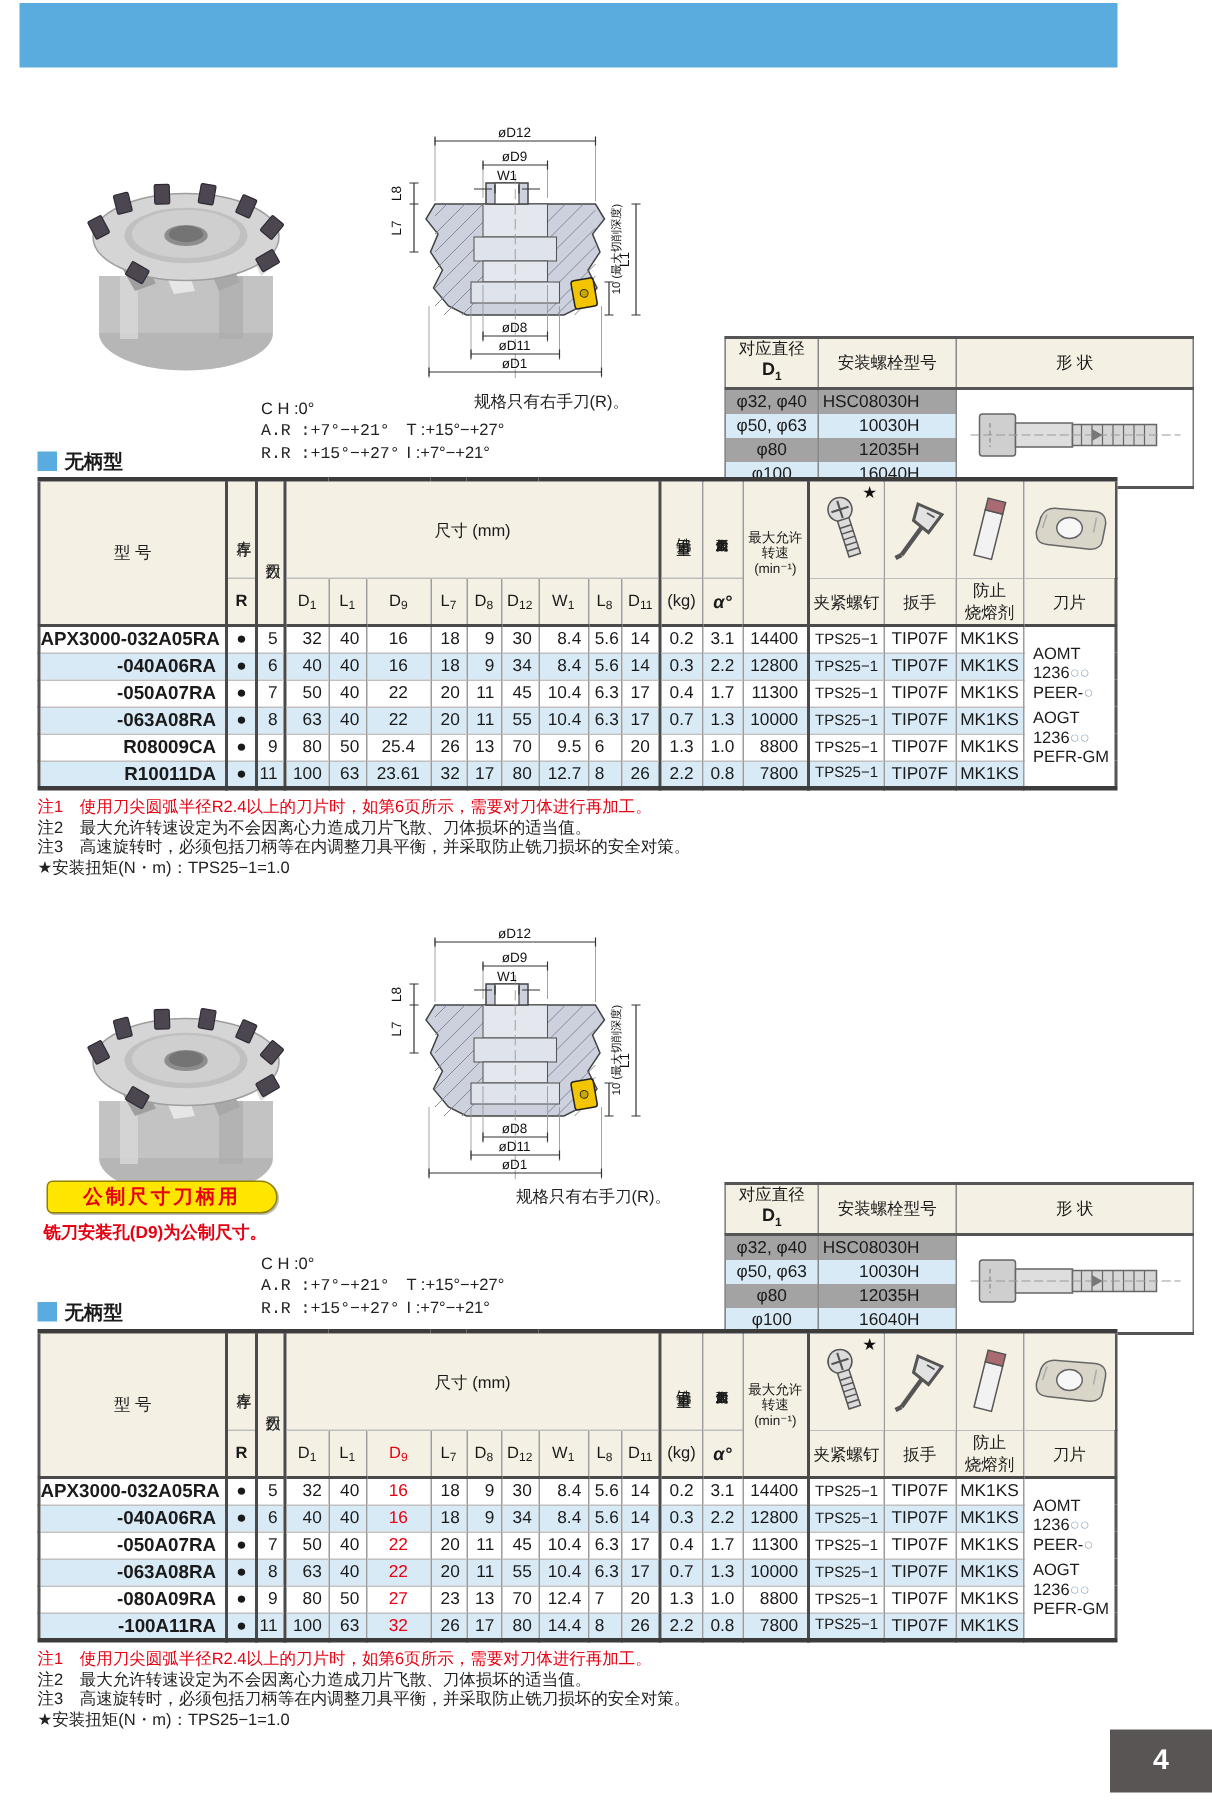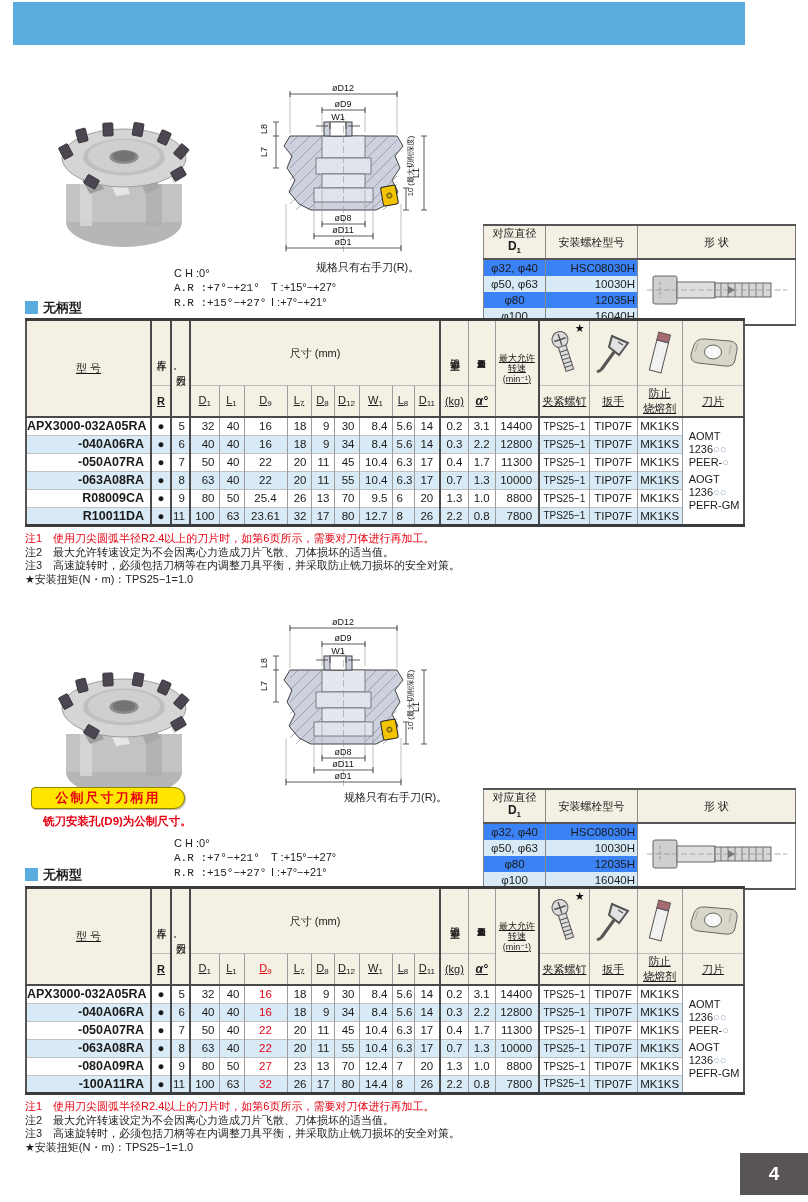--- a/index.html
+++ b/index.html
@@ -24,21 +24,21 @@
   .badge-note{font-size:11.5px;font-weight:bold;color:#e60012;white-space:nowrap;}
 
   
   .mt{border-collapse:collapse;table-layout:fixed;width:718px;background:#fff;
       border-top:3px solid #3c3c3c;border-bottom:3px solid #3c3c3c;
       border-left:2px solid #555;border-right:2px solid #555;}
   .mt th,.mt td{padding:0;font-weight:normal;overflow:hidden;white-space:nowrap;}
   .mt thead th{background:#f4f1e4;font-size:11px;border-left:1px solid #9c9c9c;border-top:1px solid #bdbdbd;vertical-align:middle;text-align:center;}
   .mt thead tr:nth-child(1){height:66px;}
   .mt thead tr:nth-child(2){height:24px;}
-  .mt thead tr:nth-child(2) th,.mt thead th.deep{border-bottom:2px solid #4a4a4a;text-decoration:underline;}
+  .mt thead tr:nth-child(2) th,.mt thead th.deep{border-bottom:2px solid #4a4a4a;}
   .mt tbody tr{height:18px;}
   .mt tbody td{font-size:11.5px;border-left:1px solid #9c9c9c;border-top:1px solid #c0c0c0;vertical-align:middle;}
   .mt tbody tr:nth-child(even) td{background:#d8eaf6;}
   .mt .bL{border-left:2px solid #4a4a4a !important;}
   .mt td.model{text-align:right;font-weight:bold;font-size:12.5px;padding-right:6px;}
   .mt td.ctr,.mt th.ctr{text-align:center;}
   .mt td.num-r{text-align:right;padding-right:4px;}
   .mt td.num-l{text-align:left;padding-left:4px;}
   .mt td.rpm{text-align:right;padding-right:6px;}
   .mt td.small{font-size:10px;text-align:center;}
@@ -48,28 +48,28 @@
   .vt.sm{font-size:8.5px;letter-spacing:0;}
   .h-rpm div{font-size:9px;line-height:10.5px;}
   .h-icon{position:relative;}
   .h-icon .star{position:absolute;top:1px;right:4px;font-size:11px;color:#111;}
   .mt td.insertcell{background:#fff;text-align:left;padding-left:6px;font-size:11px;line-height:13px;vertical-align:middle;}
   .insertcell .ig{margin:4px 0;}
   .lt{color:#9ab0c4;}
   .alpha{font-style:italic;font-weight:bold;font-size:12px;}
 
   
-  .bt{border-collapse:collapse;table-layout:fixed;width:312px;background:#3b82f6;
+  .bt{border-collapse:collapse;table-layout:fixed;width:312px;background:#a3a3a3;
       border:1px solid #777;border-top:2px solid #555;border-bottom:2px solid #555;}
   .bt th{background:#f4f1e4;font-size:11px;font-weight:normal;height:32px;border-bottom:2px solid #555;
          border-left:1px solid #888;text-align:center;vertical-align:middle;line-height:13px;padding:0;}
   .bt td{font-size:11.5px;height:16px;line-height:16px;border-left:1px solid #888;padding:0;vertical-align:middle;}
   .bt tbody tr:nth-child(even) td{background:#d8eaf6;}
   .bt td.dia{text-align:center;}
-  .bt td.bolt{text-align:right;padding-right:2px;}
+  .bt td.bolt{text-align:right;padding-right:24px;}
   .bt td.shape{background:#fff;text-align:center;}
   .bt .d1b{font-weight:bold;font-size:12px;}
   .bt sub{font-size:8px;}
 
   
   .notes{font-size:11px;line-height:13.5px;color:#222;white-space:nowrap;}
   .notes .red{color:#e60012;}
 
   
   .pagenum{position:absolute;left:740px;top:1153px;width:68px;height:42px;background:#5a5555;
@@ -467,21 +467,21 @@
         <text x="82" y="38" text-anchor="middle" font-size="9" fill="#111">W1</text>
         <text transform="rotate(-90 11 47)" x="11" y="47" text-anchor="middle" font-size="9" fill="#111">L8</text>
         <text transform="rotate(-90 11 70)" x="11" y="70" text-anchor="middle" font-size="9" fill="#111">L7</text>
         <text transform="rotate(-90 157 84)" x="157" y="84" text-anchor="middle" font-size="7.5" fill="#111">10 (最大切削深度)</text>
         <text transform="rotate(-90 163 91)" x="163" y="91" text-anchor="middle" font-size="9" fill="#111">L1</text>
         <text x="87" y="139" text-anchor="middle" font-size="9" fill="#111">øD8</text>
         <text x="87" y="151" text-anchor="middle" font-size="9" fill="#111">øD11</text>
         <text x="87" y="163" text-anchor="middle" font-size="9" fill="#111">øD1</text>
       </svg></div>
   <div class="abs badge" style="left:31px;top:787px;">公制尺寸刀柄用</div>
-  <div class="abs badge-note" style="left:43px;top:814px;">铣刀安装孔(D9)为公制尺寸。</div>
+  <div class="abs badge-note" style="left:29px;top:814px;">铣刀安装孔(D9)为公制尺寸。</div>
   <div class="abs dcaption" style="left:344px;top:790px;">规格只有右手刀(R)。</div>
   <div class="abs" style="left:483px;top:788px;" id="bolt1">
       <table class="bt">
         <colgroup>
           <col style="width: 62px;">
           <col style="width: 92px;">
           <col style="width: 158px;">
         </colgroup>
         <thead>
           <tr>

